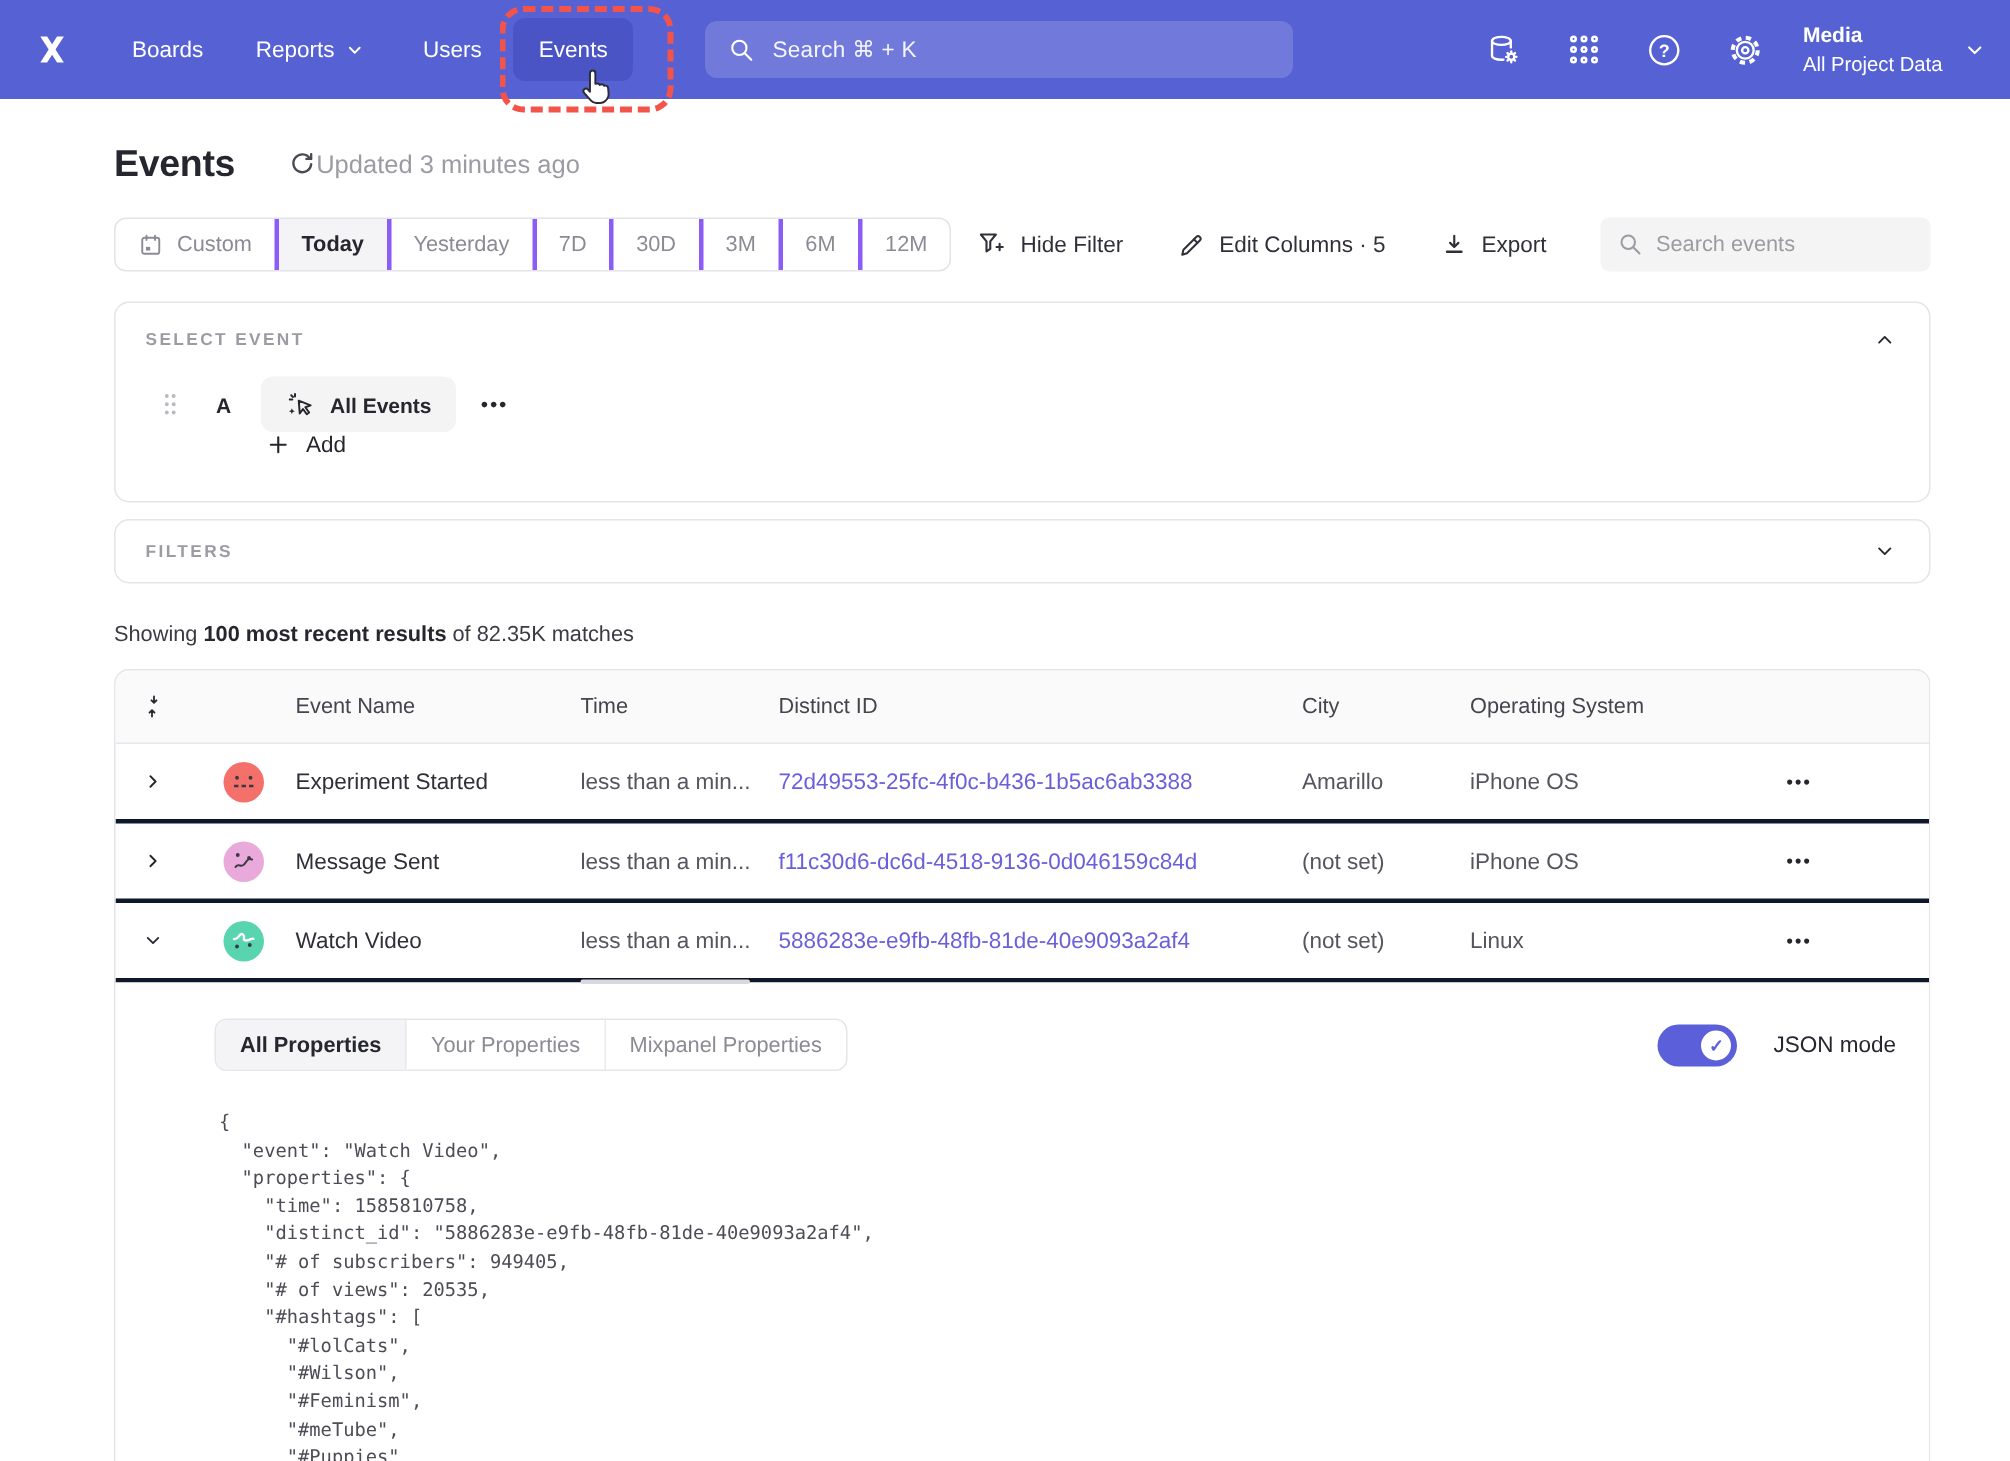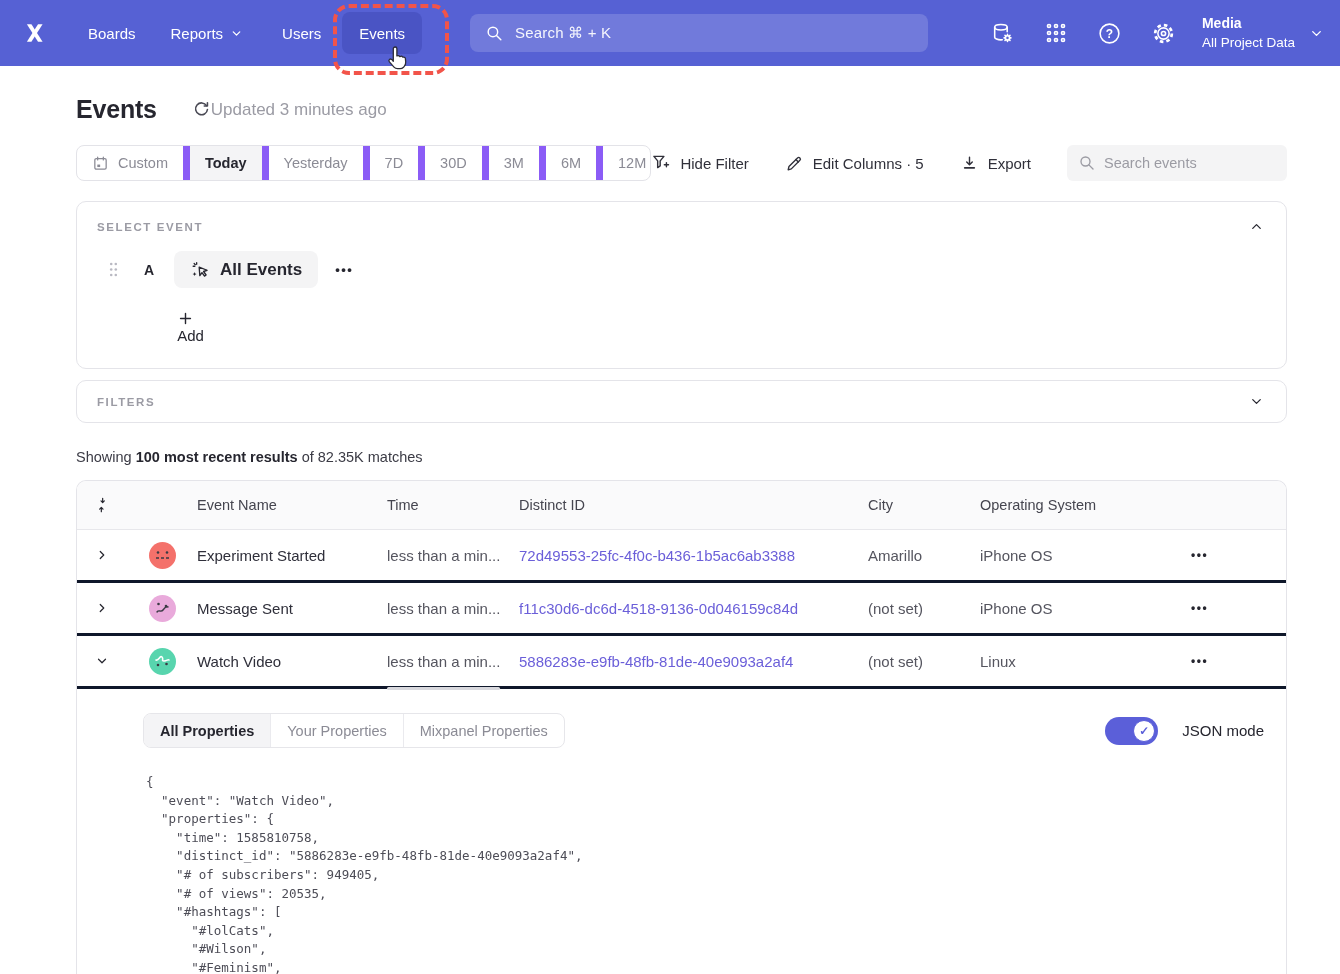--- a/index.html
+++ b/index.html
@@ -12,42 +12,42 @@
   .logo { margin-right:40px; display:flex; align-items:center; }
   .nav-link { color:#fff; font-size:15px; display:inline-flex; align-items:center; cursor:pointer; }
   .nav-link.m1 { margin-right:35px; } .nav-link.m2 { margin-right:39px; } .nav-link.m3 { margin-right:21px; }
   .nav-link svg { margin-left:7px; }
   .events-wrap { position:relative; display:inline-block; }
   .events-btn { display:inline-flex; align-items:center; height:42px; padding:0 17px;
     background:#4a54c4; border-radius:8px; color:#fff; font-size:15px; cursor:pointer; }
   .annotation { position:absolute; left:-9px; top:-8px; width:calc(100% + 36px); height:calc(100% + 29px);
     border:4px dashed #f2544a; border-radius:16px; pointer-events:none; z-index:30; }
   .hand-cursor { position:absolute; left:42px; top:34px; z-index:31; }
-  .nav-search { position:absolute; left:470px; top:14px; width:458px; height:38px;
+  .nav-search { position:absolute; left:470px; top:14px; width:392px; height:38px;
     background:rgba(255,255,255,.16); border-radius:8px; display:flex; align-items:center; cursor:text; }
   .nav-search svg { margin:0 11px 0 15px; }
   .nav-search span { color:rgba(255,255,255,.93); font-size:15px; letter-spacing:.2px; }
   .nav-right { position:absolute; right:16px; top:0; height:100%; display:flex; align-items:center; }
   .nav-icon { margin-left:29px; display:flex; align-items:center; cursor:pointer; }
   .project { margin-left:26px; color:#fff; line-height:19px; cursor:pointer; }
   .project .p-name { font-size:14px; font-weight:700; }
   .project .p-scope { font-size:13.5px; }
   .project-chevron { margin-left:14px; display:flex; cursor:pointer; }
 
   
   .page { padding:0 53px 0 76px; }
   .title-row { margin-top:29px; display:flex; align-items:center; }
   .page-title { font-size:25px; font-weight:700; letter-spacing:-.2px; color:#26262f; }
   .refresh { margin-left:35px; display:flex; cursor:pointer; }
   .updated { font-size:17px; color:#9b9ba4; }
 
   .controls-row { margin-top:21px; display:flex; align-items:center; justify-content:space-between; }
   .seg-control { display:inline-flex; height:36px; border:1px solid #e3e3e8; border-radius:8px; overflow:hidden; background:#fff; }
   .seg { display:flex; align-items:center; padding:0 15px; font-size:14.5px; color:#8b8b95;
-    border-right:7px solid #8b5cf6; cursor:pointer; white-space:nowrap; }
+    border-right:3px solid #8b5cf6; cursor:pointer; white-space:nowrap; }
   .seg:last-child { border-right:none; }
   .seg.selected { background:#f4f4f6; color:#26262f; font-weight:700; }
   .seg svg { margin-right:9px; }
   .tools { display:flex; align-items:center; }
   .tool-btn { display:flex; align-items:center; font-size:15px; font-weight:500; color:#30303a;
     margin-left:36px; cursor:pointer; white-space:nowrap; }
   .tool-btn svg { margin-right:9px; }
   .search-events { position:relative; margin-left:36px; }
   .search-events input { width:220px; height:36px; background:#f4f4f5; border:none; border-radius:6px;
     padding:0 10px 0 37px; font-size:14.5px; font-family:inherit; color:#15803d; outline:none; }
@@ -59,23 +59,23 @@
   .select-card { margin-top:20px; padding:17px 22px 24px 20px; }
   .card-head { display:flex; align-items:center; justify-content:space-between; }
   .sec-label { font-size:11.5px; font-weight:700; letter-spacing:1.6px; color:#9b9ba4; }
   .collapse-btn { display:flex; cursor:pointer; }
   .event-row { margin-top:17px; display:flex; align-items:center; }
   .drag-handle { display:flex; cursor:grab; margin-left:11px; }
   .row-letter { margin-left:25px; font-size:14px; font-weight:600; color:#26262f; width:12px; }
   .event-pill { margin-left:18px; height:37px; display:inline-flex; align-items:center; background:#f4f4f5;
     border-radius:8px; padding:0 16px; cursor:pointer; }
   .event-pill svg { margin-right:10px; }
-  .event-pill span { font-size:17px; font-weight:700; color:#26262f; }
+  .event-pill span { font-size:14px; font-weight:700; color:#26262f; }
   .more-dots { margin-left:17px; font-size:13px; font-weight:700; letter-spacing:1.5px; color:#26262f; cursor:pointer; }
-  .add-row { margin-top:22px; margin-left:80px; display:inline-flex; align-items:center; cursor:pointer;flex-direction:column; }
+  .add-row { margin-left:80px; display:inline-flex; align-items:center; cursor:pointer; }
   .add-row svg { margin-right:10px; }
   .add-row span { font-size:15px; font-weight:500; color:#26262f; }
   .filters-card { margin-top:11px; padding:13px 22px 13px 20px; display:flex; align-items:center; justify-content:space-between; }
 
   .showing { margin-top:26px; font-size:14.5px; color:#3b3b45; }
   .showing b { font-weight:700; color:#26262f; }
 
   
   .table-card { margin-top:15px; border:1px solid #e4e4e9; border-bottom:none;
     border-radius:10px 10px 0 0; overflow:hidden; }

